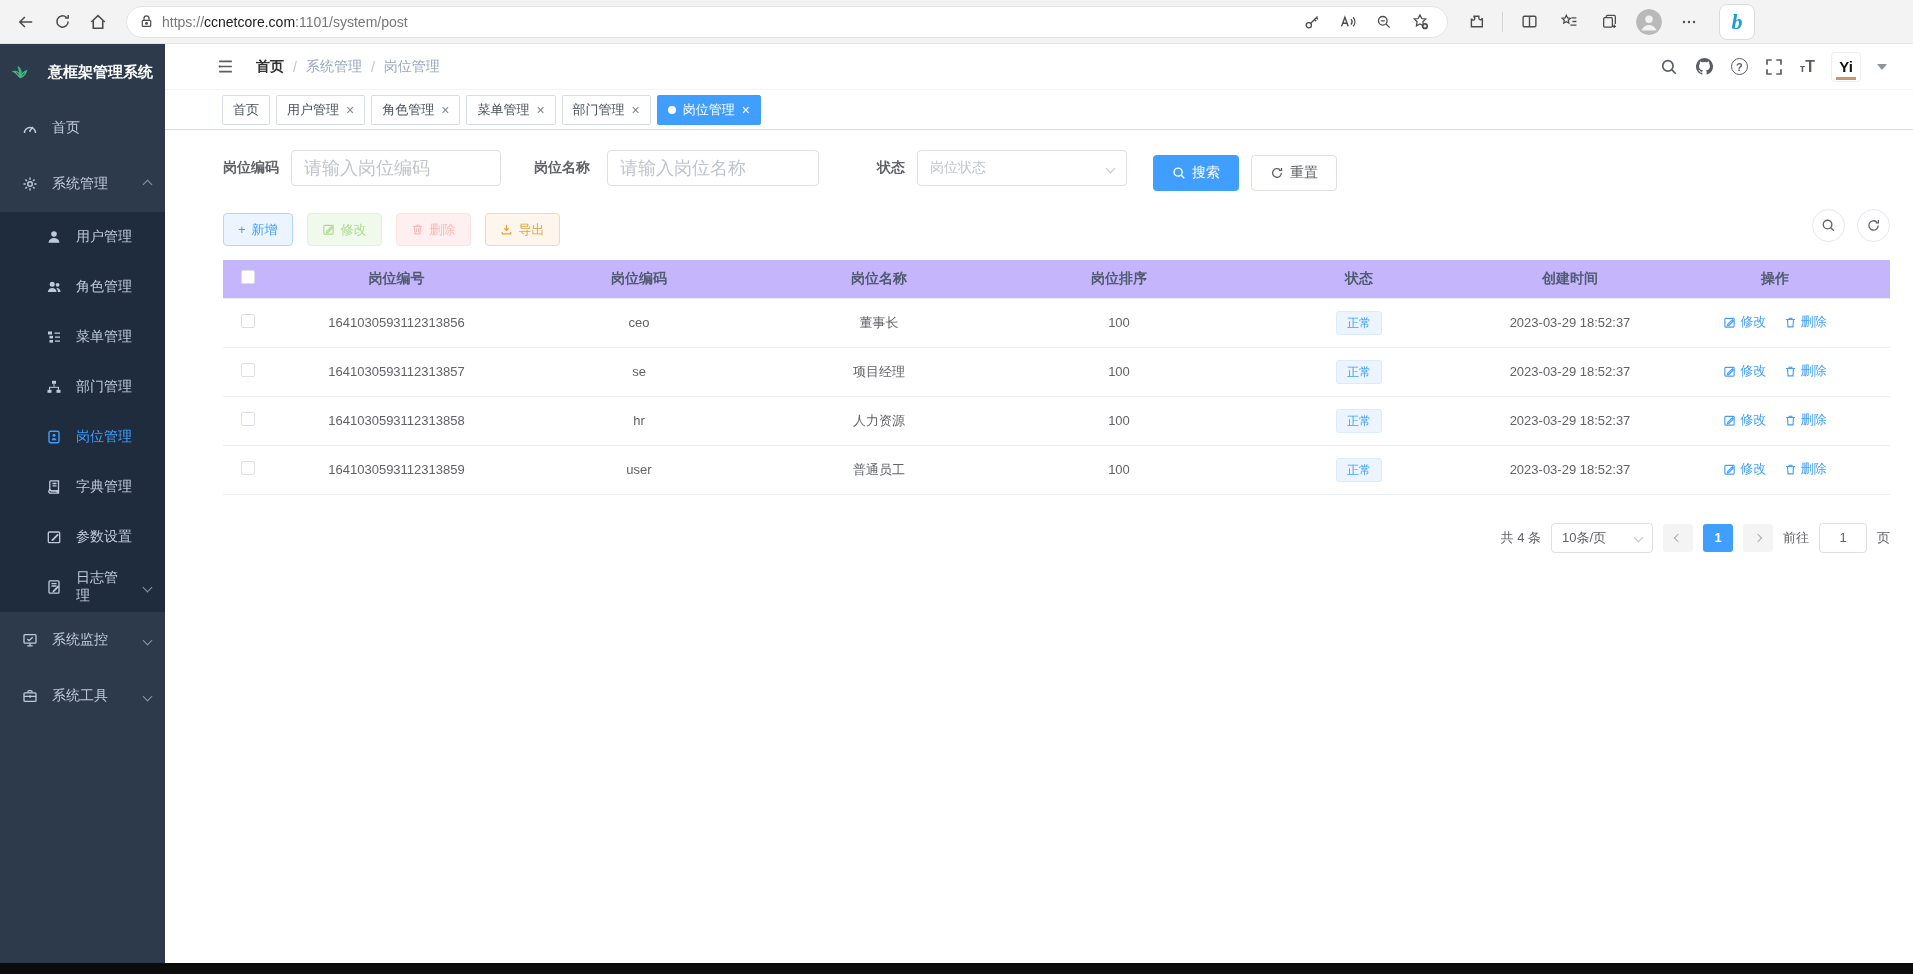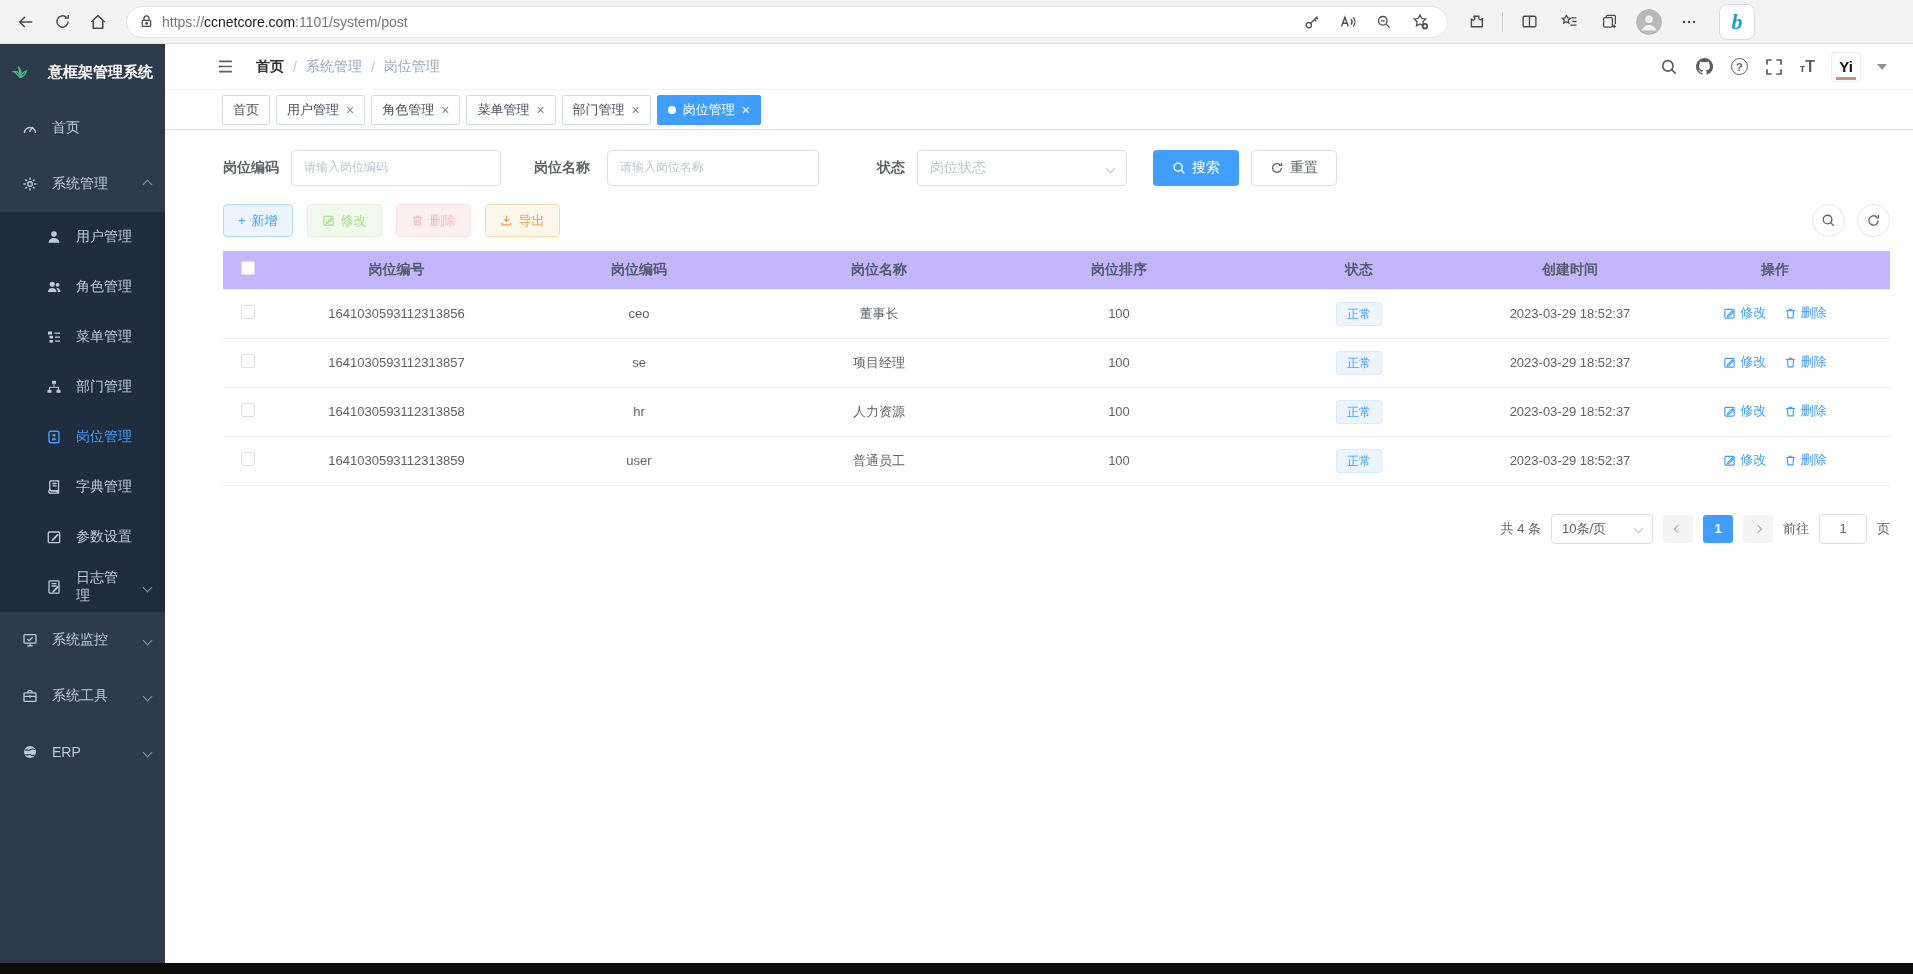--- a/index.html
+++ b/index.html
@@ -69,25 +69,25 @@
   .tab.active { background:#409eff; border-color:#409eff; color:#fff; }
   .tab.active .x { color:#fff; }
   .tab .dot { width:8px; height:8px; border-radius:50%; background:#fff; }
 
   
   .content { padding:20px 23px 0 58px; }
   .search-row { display:flex; align-items:center; height:36px; }
   .f-label { font-weight:bold; color:#606266; font-size:14px; white-space:nowrap; }
   .t-input { height:36px; border:1px solid #dcdfe6; border-radius:4px; background:#fff; display:flex; align-items:center;
     padding:0 12px; font-size:14px; color:#606266; }
-  .t-input input { border:none; outline:none; width:100%; font-size:12px; color:#606266; font-family:Liberation Mono, monospace; }
+  .t-input input { border:none; outline:none; width:100%; font-size:18px; color:#606266; font-family:Liberation Serif, serif; }
   .t-input input::placeholder { color:#c0c4cc; }
   .t-select { justify-content:space-between; color:#c0c4cc; }
   .btn { height:36px; border-radius:4px; display:inline-flex; align-items:center; justify-content:flex-start; gap:6px;
-    font-size:14px; padding:0 18px; border:1px solid transparent; }
+    font-size:14px; padding:0 18px; border:1px solid transparent;margin-top:9px; }
   .btn-primary { background:#409eff; color:#fff; }
   .btn-plain { background:#fff; border-color:#dcdfe6; color:#606266; }
 
   .toolbar { margin-top:18px; display:flex; align-items:center; }
   .mini-btn { height:33px; padding:0 14px; font-size:13px; }
   .btn-add { background:#ecf5ff; border-color:#b3d8ff; color:#409eff; }
   .btn-edit { background:#f0f9eb; border-color:#e1f3d8; color:#a8dd8c; }
   .btn-del { background:#fef0f0; border-color:#fde2e2; color:#f9b8b8; }
   .btn-export { background:#fdf6ec; border-color:#f5dab1; color:#e6a23c; }
   .toolbar .gap { width:14px; }
@@ -328,28 +328,20 @@
       <span data-interactable="false">系统监控</span>
       <span class="chev" data-interactable="false"></span>
     </div>
     <div class="side-item" data-interactable="true">
       <svg class="side-icon" viewBox="0 0 16 16" fill="none" stroke="currentColor" stroke-width="1.3" data-interactable="false">
           <rect x="2" y="4.8" width="12" height="8.6" rx="1"></rect>
           <path d="M6 4.8V3.6a1 1 0 0 1 1-1h2a1 1 0 0 1 1 1v1.2M2 8.4h12"></path>
           <path d="M7 7.6h2v2H7z" fill="currentColor" stroke="none"></path>
         </svg>
       <span data-interactable="false">系统工具</span>
-      <span class="chev" data-interactable="false"></span>
-    </div>
-    <div class="side-item" data-interactable="true">
-      <svg class="side-icon" viewBox="0 0 16 16" data-interactable="false">
-          <circle cx="8" cy="8" r="6" fill="currentColor"></circle>
-          <path d="M3 6.2c1.8-1 3.6.8 4.8-.2S10.8 4.6 13 5.6M3.4 10.6c1.8.9 3.6-.9 4.8.1s2.6 1.3 4.4.4" stroke="#2d3a4b" stroke-width="1.1" fill="none"></path>
-        </svg>
-      <span data-interactable="false">ERP</span>
       <span class="chev" data-interactable="false"></span>
     </div>
   </nav>
 </aside>
 
 <div class="main" data-interactable="false">
 
   <div class="app-header" data-interactable="false">
     <svg width="17" height="17" viewBox="0 0 16 16" fill="none" stroke="#5a5e66" stroke-width="1.6" data-interactable="true">
         <path d="M2 3.2h12M2 8h12M2 12.8h12"></path>

